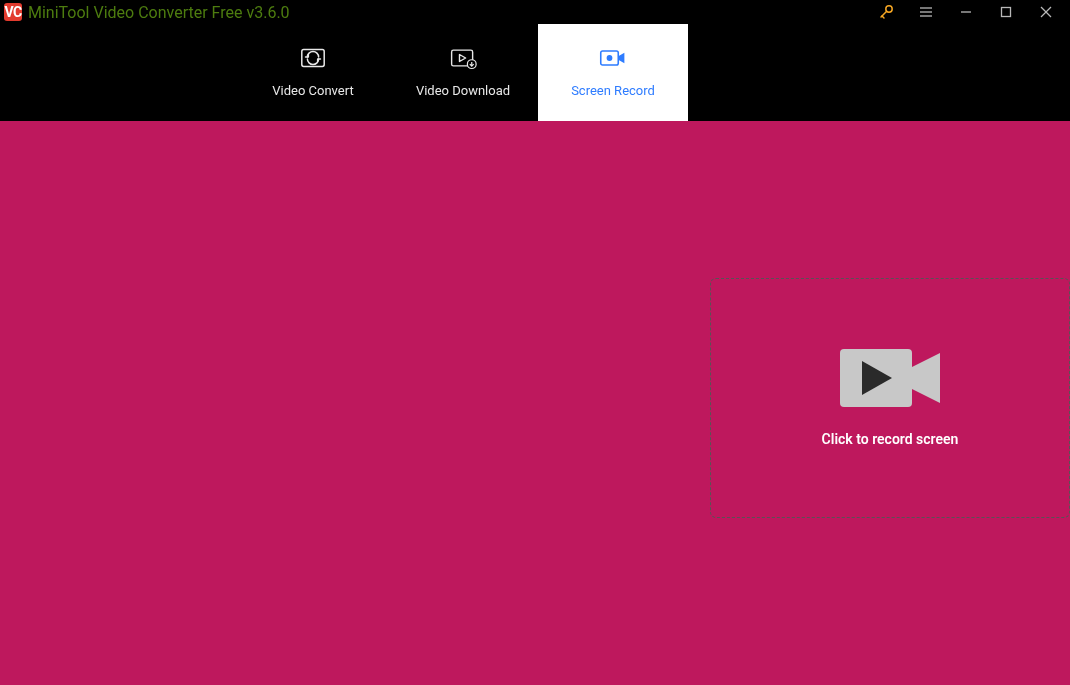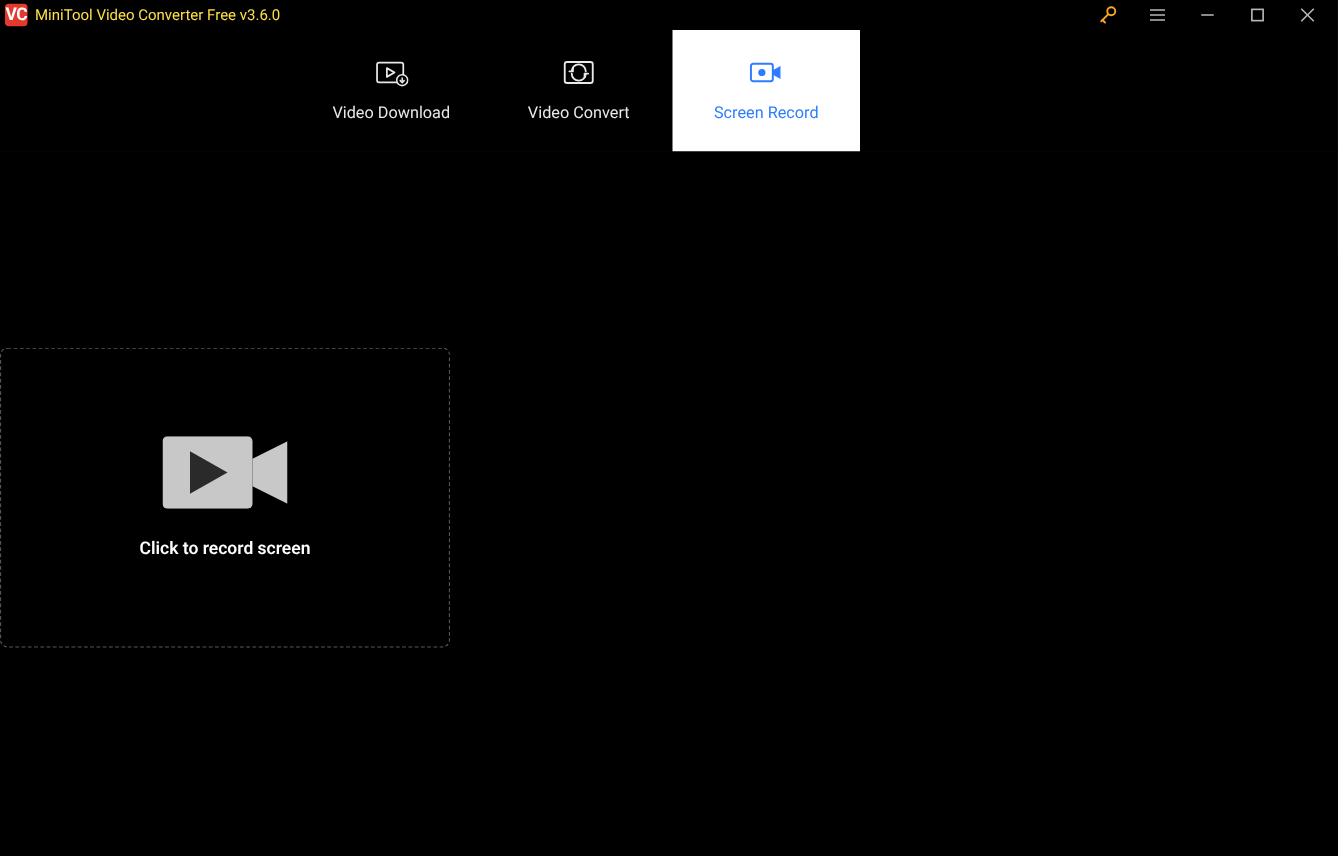--- a/index.html
+++ b/index.html
@@ -35,22 +35,22 @@
       border-radius: 3px;
       display: flex;
       align-items: center;
       justify-content: center;
       color: white;
       font-size: 14px;
       font-weight: bold;
       letter-spacing: -0.5px;
     }
     .app-title {
-      font-size: 12px;
-      color: #fde047;
+      font-size: 16px;
+      color: #4d7c0f;
     }
     .titlebar-right {
       display: flex;
       align-items: center;
       gap: 0;
     }
     .titlebar-btn {
       width: 40px;
       height: 24px;
       display: flex;
@@ -92,24 +92,24 @@
     }
     .tab.active .tab-icon {
       color: #2e7cff;
     }
     .tab-label {
       font-size: 13px;
     }
     .main {
       width: 100%;
       height: calc(685px - 24px - 97px);
-      background: #000000;
-      display: flex;
-      align-items: center;
-      justify-content: flex-start;
+      background: #be185d;
+      display: flex;
+      align-items: center;
+      justify-content: flex-end;
     }
     .record-panel {
       width: 360px;
       height: 240px;
       border: 1px dashed #555555;
       border-radius: 6px;
       display: flex;
       flex-direction: column;
       align-items: center;
       justify-content: center;
@@ -166,43 +166,43 @@
     <div class="titlebar-btn">
       <svg width="12" height="12" viewBox="0 0 12 12">
         <line x1="1" y1="1" x2="11" y2="11" stroke="#b8b8b8" stroke-width="1.3"></line>
         <line x1="11" y1="1" x2="1" y2="11" stroke="#b8b8b8" stroke-width="1.3"></line>
       </svg>
     </div>
   </div>
 </div>
 
 <div class="tabs">
+  <div class="tab">
+    <div class="tab-icon">
+      <svg width="30" height="24" viewBox="0 0 30 24">
+        <rect x="3" y="3" width="24" height="18" rx="2" fill="none" stroke="currentColor" stroke-width="1.6"></rect>
+        <path d="M 10 8 L 10 11 L 7 11 M 20 16 L 20 13 L 23 13" fill="none" stroke="currentColor" stroke-width="1.6" stroke-linecap="round" stroke-linejoin="round"></path>
+        <path d="M 9 11 A 6 6 0 0 1 21 11" fill="none" stroke="currentColor" stroke-width="1.6" stroke-linecap="round"></path>
+        <path d="M 21 13 A 6 6 0 0 1 9 13" fill="none" stroke="currentColor" stroke-width="1.6" stroke-linecap="round"></path>
+      </svg>
+    </div>
+    <div class="tab-label">Video Convert</div>
+  </div>
   <div class="tab">
     <div class="tab-icon">
       <svg width="32" height="24" viewBox="0 0 32 24">
         <rect x="3" y="3" width="24" height="18" rx="2" fill="none" stroke="currentColor" stroke-width="1.6"></rect>
         <polygon points="12,8 12,16 19,12" fill="none" stroke="currentColor" stroke-width="1.6" stroke-linejoin="round"></polygon>
         <circle cx="26" cy="19" r="5" fill="#000000" stroke="currentColor" stroke-width="1.4"></circle>
         <line x1="26" y1="16.5" x2="26" y2="20.5" stroke="currentColor" stroke-width="1.4"></line>
         <polyline points="23.8,19 26,21.2 28.2,19" fill="none" stroke="currentColor" stroke-width="1.4"></polyline>
       </svg>
     </div>
     <div class="tab-label">Video Download</div>
   </div>
-  <div class="tab">
-    <div class="tab-icon">
-      <svg width="30" height="24" viewBox="0 0 30 24">
-        <rect x="3" y="3" width="24" height="18" rx="2" fill="none" stroke="currentColor" stroke-width="1.6"></rect>
-        <path d="M 10 8 L 10 11 L 7 11 M 20 16 L 20 13 L 23 13" fill="none" stroke="currentColor" stroke-width="1.6" stroke-linecap="round" stroke-linejoin="round"></path>
-        <path d="M 9 11 A 6 6 0 0 1 21 11" fill="none" stroke="currentColor" stroke-width="1.6" stroke-linecap="round"></path>
-        <path d="M 21 13 A 6 6 0 0 1 9 13" fill="none" stroke="currentColor" stroke-width="1.6" stroke-linecap="round"></path>
-      </svg>
-    </div>
-    <div class="tab-label">Video Convert</div>
-  </div>
   <div class="tab active">
     <div class="tab-icon">
       <svg width="32" height="24" viewBox="0 0 32 24">
         <rect x="2" y="4" width="20" height="16" rx="2" fill="none" stroke="currentColor" stroke-width="1.8"></rect>
         <circle cx="12" cy="12" r="3.3" fill="currentColor"></circle>
         <path d="M 22 10 L 29 6 L 29 18 L 22 14 Z" fill="currentColor"></path>
       </svg>
     </div>
     <div class="tab-label">Screen Record</div>
   </div>

